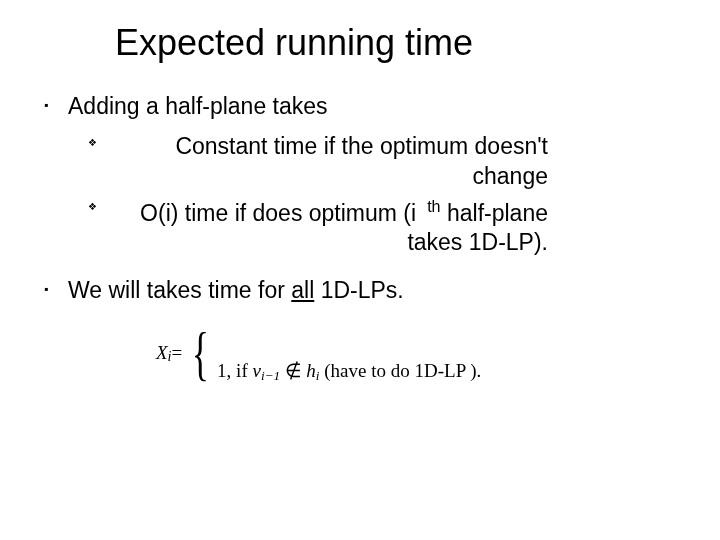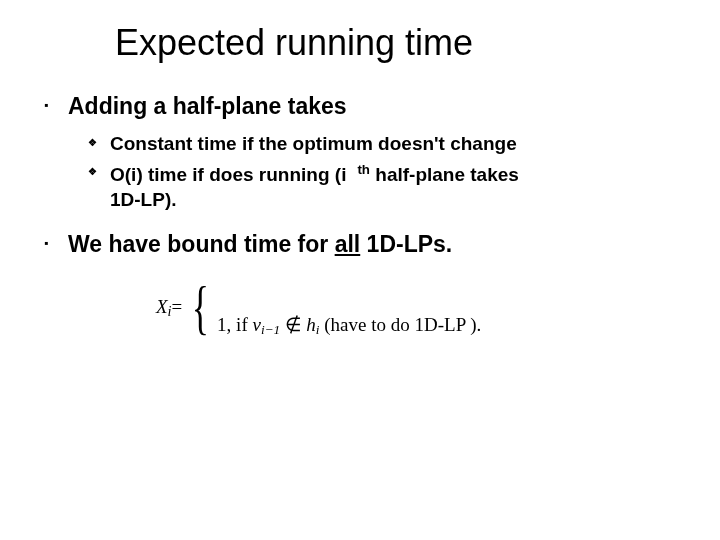--- a/index.html
+++ b/index.html
@@ -1,23 +1,23 @@
 <!DOCTYPE html>
 <html><head>
 <meta charset="utf-8">
 <style>
   * { margin: 0; padding: 0; box-sizing: border-box; }
   html, body { width: 720px; height: 540px; background: #fff; font-family: Arial, Helvetica, sans-serif; color: #000; }
   .slide { width: 588px; height: 540px; position: relative; padding: 18px 40px 20px 40px; }
   .title { font-size: 36px; font-weight: 400; text-align: center; margin: 4px 0 28px 0; }
-  ul.lvl1 { list-style: none; padding-left: 28px; font-weight: bold; }
+  ul.lvl1 { list-style: none; padding-left: 28px; }
   ul.lvl1 > li { position: relative; font-size: 23px; margin-bottom: 18px; line-height: 1.3; }
   ul.lvl1 > li::before { content: "\25AA"; position: absolute; left: -24px; top: 6px; font-size: 12px; }
   ul.lvl2 { list-style: none; padding-left: 42px; margin-top: 10px; }
-  ul.lvl2 > li { position: relative; font-size: 19px; margin-bottom: 4px; line-height: 1.3; }
+  ul.lvl2 > li { position: relative; font-size: 23px; margin-bottom: 4px; line-height: 1.3; text-align: right; }
   ul.lvl2 > li::before { content: "\2756"; position: absolute; left: -22px; top: 4px; font-size: 10px; }
   sup { font-size: 0.7em; margin-left: 11px; }
   sub { font-size: 0.75em; }
   .underline { text-decoration: underline; }
   .formula { margin: 16px 0 0 116px; font-family: "Times New Roman", Times, serif; font-size: 19px; display: flex; align-items: stretch; gap: 8px; }
   .formula .lhs { display: flex; align-items: center; }
   .formula .lhs .xi { font-style: italic; }
   .formula .lhs .sub { font-size: 0.75em; font-style: italic; position: relative; top: 4px; }
   .brace { font-size: 60px; line-height: 52px; display: flex; align-items: center; transform: scaleX(0.6); margin-left: -4px; margin-right: -6px; }
   .cases { display: flex; flex-direction: column; justify-content: space-around; margin-top: 36px; }
@@ -33,26 +33,26 @@
   <h1 class="title">Expected running time</h1>
 
   <ul class="lvl1">
     <li>
       <span>Adding a half-plane takes</span>
       <ul class="lvl2">
         <li>
           <span>Constant time if the optimum doesn't change</span>
         </li>
         <li>
-          <span>O(i) time if does running (i</span><sup>th</sup><span> half-plane takes 1D-LP).</span>
+          <span>O(i) time if does optimum (i</span><sup>th</sup><span> half-plane takes 1D-LP).</span>
         </li>
       </ul>
     </li>
     <li>
-      <span>We have bound time for </span><span class="underline">all</span><span> 1D-LPs.</span>
+      <span>We will takes time for </span><span class="underline">all</span><span> 1D-LPs.</span>
     </li>
   </ul>
 
   <div class="formula">
     <div class="lhs">
       <span class="xi">X</span>
         <span class="sub">i</span>
         <span> = </span>
     </div>
     <div class="brace">{</div>

